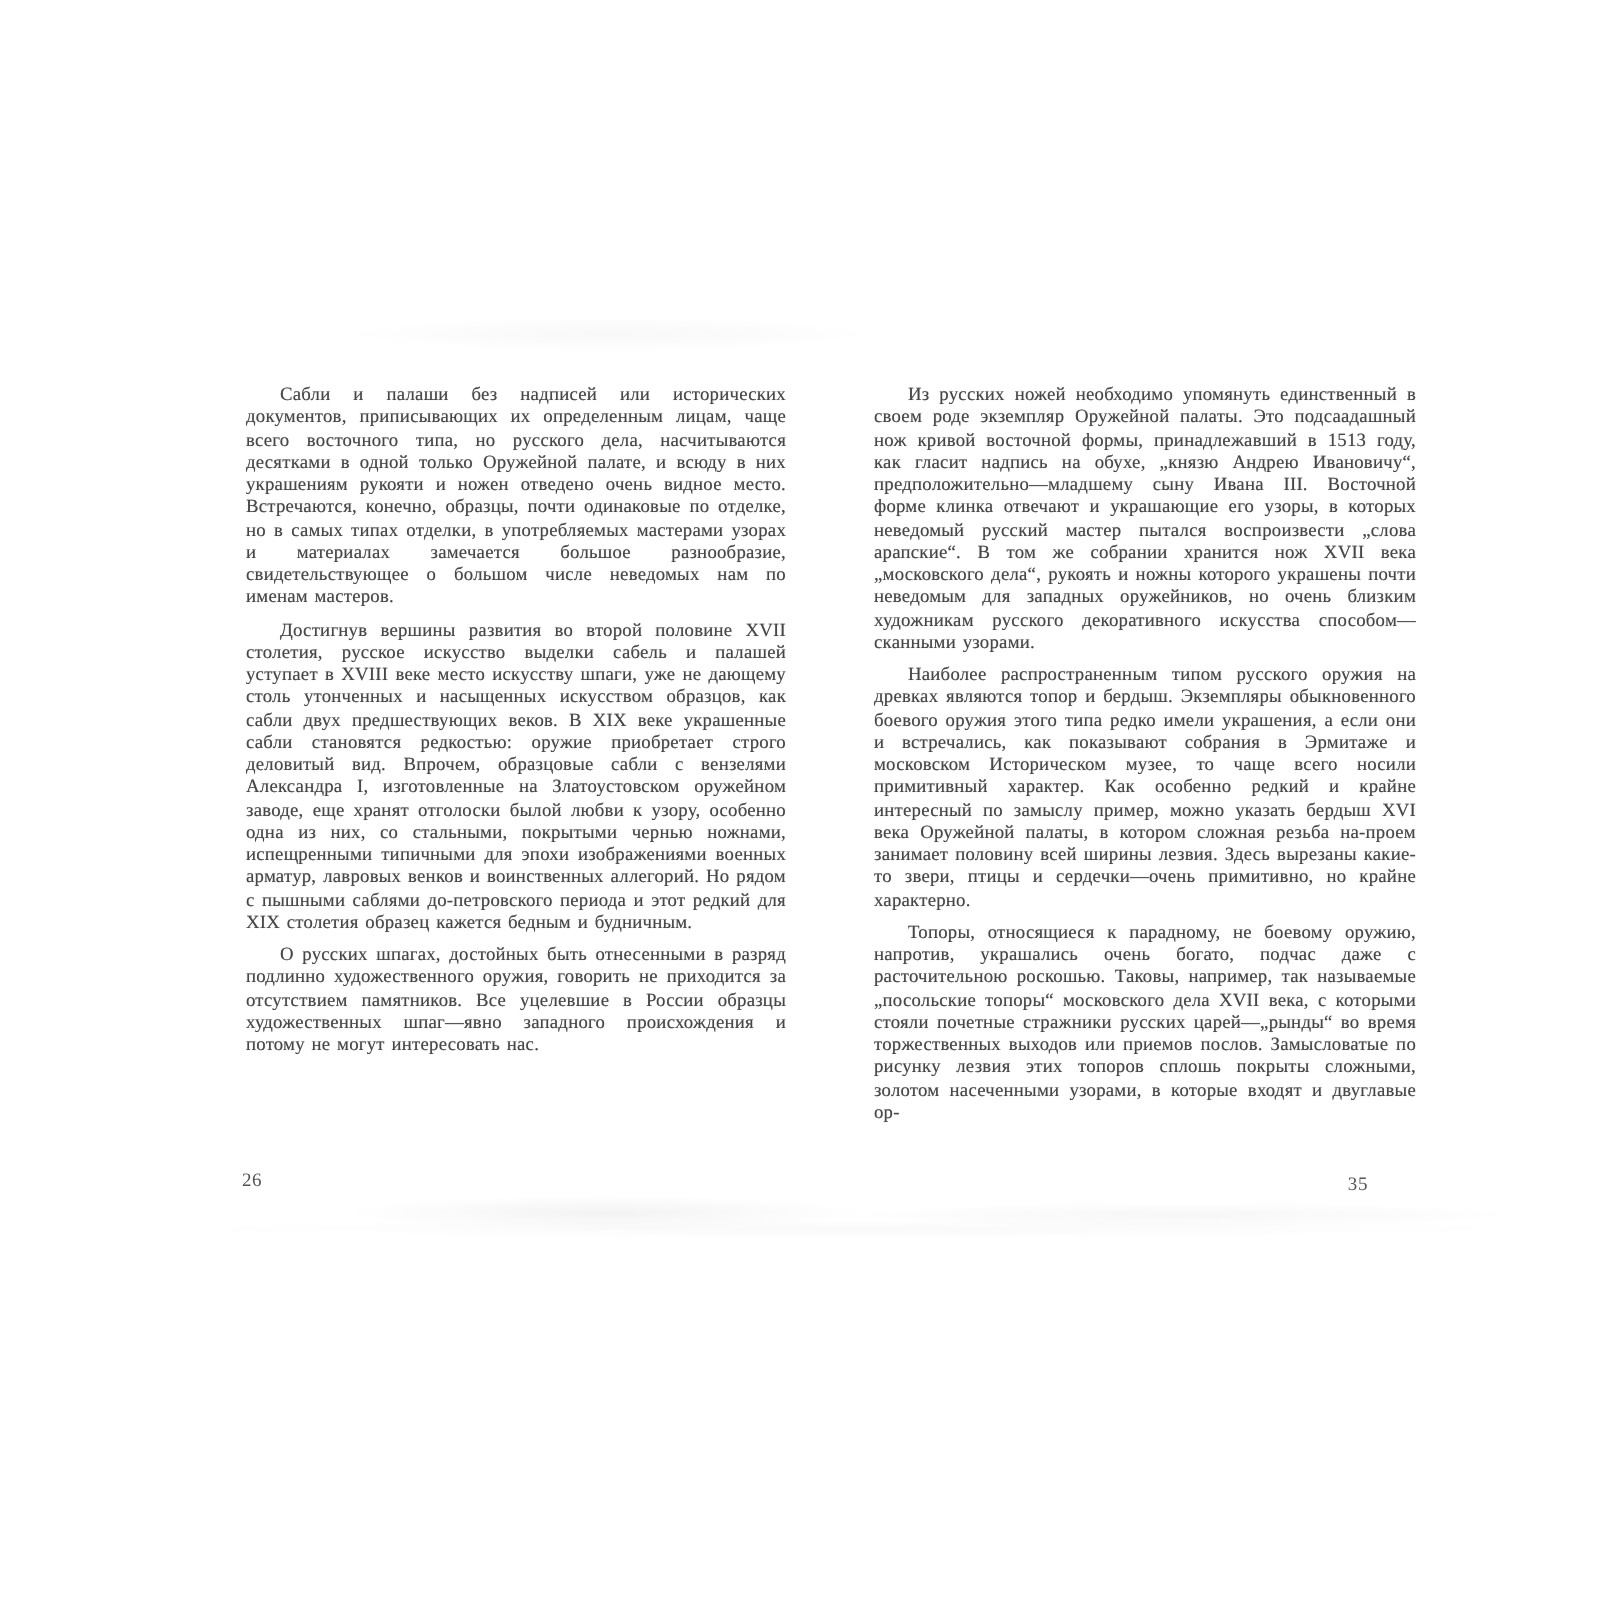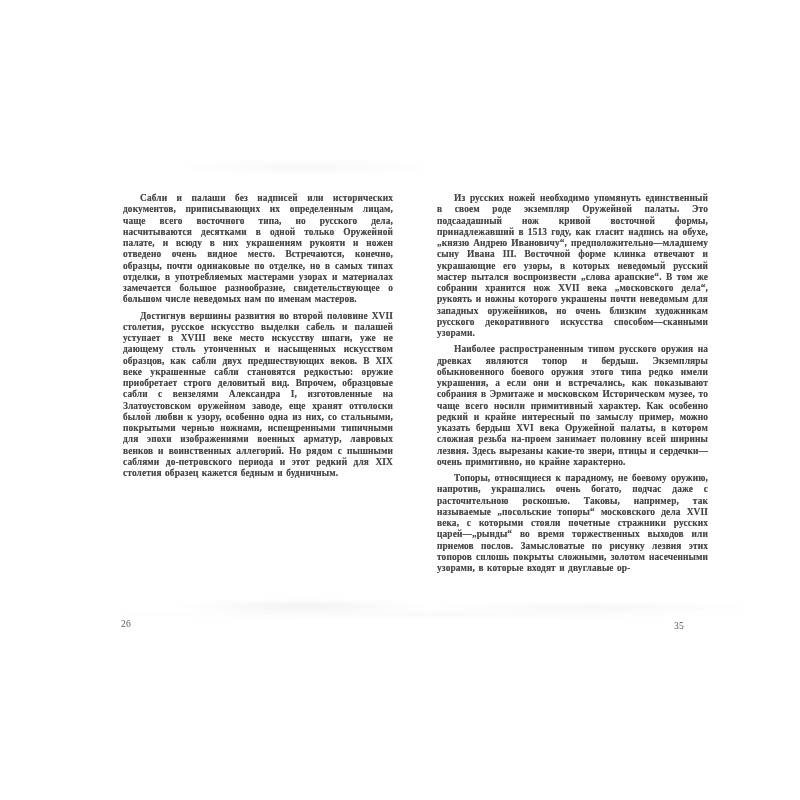--- a/index.html
+++ b/index.html
@@ -24,28 +24,26 @@
   .page.right-page { left: 437px; width: 271px; }
   .para {
     margin: 0 0 5px 0;
     font-size: 9.4px;
     line-height: 11.25px;
     text-align: justify;
     text-indent: 17px;
     letter-spacing: 0.12px;
     word-spacing: 0.9px;
     text-shadow: 0 0 0.4px rgba(71,71,71,0.55);
-    font-weight: bold;
   }
   .page-number {
     position: absolute;
     font-size: 9.5px;
     color: #555555;
     letter-spacing: 0.3px;
-    margin-top: 33px;
   }
   .page-number.pn-left  { left: 121px; top: 586px; }
   .page-number.pn-right { left: 668px; top: 588px; width: 16px; text-align: right; }
   .artifact {
     position: absolute;
     pointer-events: none;
   }
   .artifact.a-top {
     left: 170px; top: 158px; width: 270px; height: 18px;
     background: radial-gradient(ellipse at center, rgba(110,110,110,0.05), rgba(255,255,255,0) 70%);
@@ -64,20 +62,21 @@
   }
 </style>
 </head>
 <body>
 
 <div class="scan">
 
   <div class="page left-page">
     <p class="para">Сабли и палаши без надписей или исторических документов, приписывающих их определенным лицам, чаще всего восточного типа, но русского дела, насчитываются десятками в одной только Оружейной палате, и всюду в них украшениям рукояти и ножен отведено очень видное место. Встречаются, конечно, образцы, почти одинаковые по отделке, но в самых типах отделки, в употребляемых мастерами узорах и материалах замечается большое разнообразие, свидетельствующее о большом числе неведомых нам по именам мастеров.</p>
     <p class="para">Достигнув вершины развития во второй половине XVII столетия, русское искусство выделки сабель и палашей уступает в XVIII веке место искусству шпаги, уже не дающему столь утонченных и насыщенных искусством образцов, как сабли двух предшествующих веков. В XIX веке украшенные сабли становятся редкостью: оружие приобретает строго деловитый вид. Впрочем, образцовые сабли с вензелями Александра I, изготовленные на Златоустовском оружейном заводе, еще хранят отголоски былой любви к узору, особенно одна из них, со стальными, покрытыми чернью ножнами, испещренными типичными для эпохи изображениями военных арматур, лавровых венков и воинственных аллегорий. Но рядом с пышными саблями до-петровского периода и этот редкий для XIX столетия образец кажется бедным и будничным.</p>
+    <p class="para">О русских шпагах, достойных быть отнесенными в разряд подлинно художественного оружия, говорить не приходится за отсутствием памятников. Все уцелевшие в России образцы художественных шпаг—явно западного происхождения и потому не могут интересовать нас.</p>
   </div>
 
   <div class="page right-page">
     <p class="para">Из русских ножей необходимо упомянуть единственный в своем роде экземпляр Оружейной палаты. Это подсаадашный нож кривой восточной формы, принадлежавший в 1513 году, как гласит надпись на обухе, „князю Андрею Ивановичу“, предположительно—младшему сыну Ивана III. Восточной форме клинка отвечают и украшающие его узоры, в которых неведомый русский мастер пытался воспроизвести „слова арапские“. В том же собрании хранится нож XVII века „московского дела“, рукоять и ножны которого украшены почти неведомым для западных оружейников, но очень близким художникам русского декоративного искусства способом—сканными узорами.</p>
     <p class="para">Наиболее распространенным типом русского оружия на древках являются топор и бердыш. Экземпляры обыкновенного боевого оружия этого типа редко имели украшения, а если они и встречались, как показывают собрания в Эрмитаже и московском Историческом музее, то чаще всего носили примитивный характер. Как особенно редкий и крайне интересный по замыслу пример, можно указать бердыш XVI века Оружейной палаты, в котором сложная резьба на-проем занимает половину всей ширины лезвия. Здесь вырезаны какие-то звери, птицы и сердечки—очень примитивно, но крайне характерно.</p>
     <p class="para">Топоры, относящиеся к парадному, не боевому оружию, напротив, украшались очень богато, подчас даже с расточительною роскошью. Таковы, например, так называемые „посольские топоры“ московского дела XVII века, с которыми стояли почетные стражники русских царей—„рынды“ во время торжественных выходов или приемов послов. Замысловатые по рисунку лезвия этих топоров сплошь покрыты сложными, золотом насеченными узорами, в которые входят и двуглавые ор-</p>
   </div>
 
   <div class="page-number pn-left">26</div>
   <div class="page-number pn-right">35</div>

